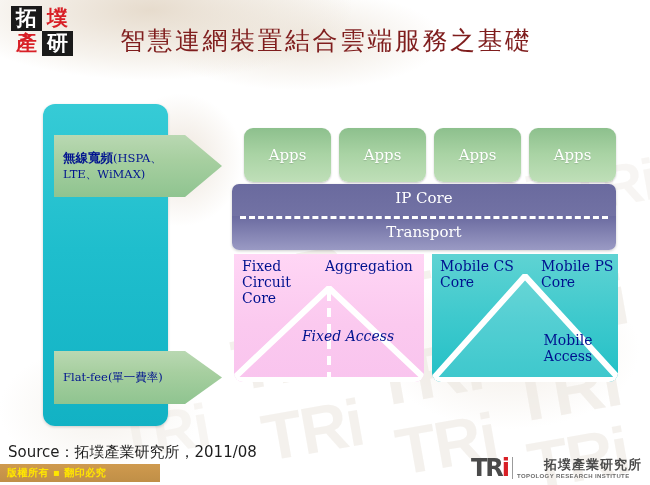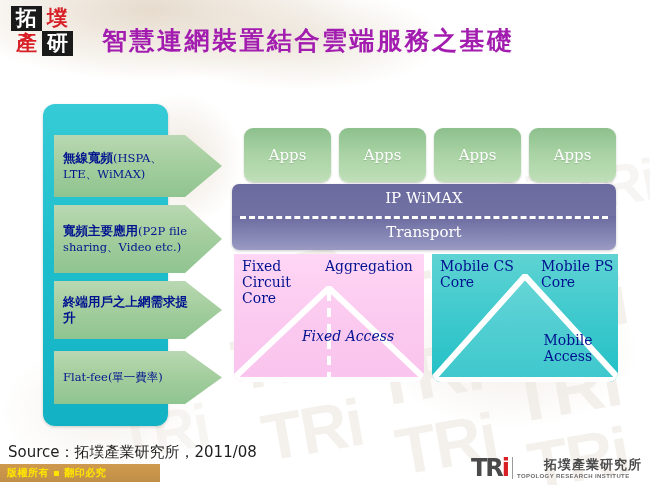--- a/index.html
+++ b/index.html
@@ -56,23 +56,23 @@
     display:flex;align-items:center;justify-content:center;
     font-family:"DejaVu Sans", sans-serif;
     font-weight:bold;font-size:21px;line-height:1;
   }
   #logo .c1{background:#1a1a1a;color:#ffffff;}
   #logo .c2{background:transparent;color:#d81f26;}
   #logo .c3{background:transparent;color:#d81f26;}
   #logo .c4{background:#1a1a1a;color:#ffffff;}
   
   #title{
-    position:absolute;left:102px;top:24px;width:470px;
-    font-family:"DejaVu Serif", serif;
-    font-size:25px;font-weight:700;color:#a21caf;
+    position:absolute;left:120px;top:24px;width:470px;
+    font-family:"DejaVu Serif", serif;
+    font-size:25px;font-weight:400;color:#7f1d1d;
     letter-spacing:2.5px;white-space:nowrap;
   }
   
   #trends-panel{
     position:absolute;left:43px;top:104px;width:125px;height:322px;
     border-radius:12px;
     background:linear-gradient(180deg,#36cbd6 0%,#1fbecd 45%,#12b2c4 100%);
     box-shadow:0 1px 3px rgba(0,0,0,.18);
   }
   #trends-header{
@@ -230,47 +230,37 @@
   <div id="title">智慧連網裝置結合雲端服務之基礎</div>
 
   <div id="trends-panel"></div>
 
   <div class="arrow" id="arrow-0">
     <div>
       <b>無線寬頻</b><span>(HSPA、LTE、WiMAX)</span>
     </div>
   </div>
 
-  <div class="arrow" id="arrow-1">
-    <div>
-      <b>寬頻主要應用</b><span>(P2P file sharing、Video etc.)</span>
-    </div>
-  </div>
-
-  <div class="arrow" id="arrow-2">
-    <div>
-      <b>終端用戶之上網需求提升</b><span></span>
-    </div>
-  </div>
+
 
   <div class="arrow" id="arrow-3">
     <div>
       <b></b><span>Flat-fee(單一費率)</span>
     </div>
   </div>
 
   <div id="apps-row">
     <div class="app-box">Apps</div>
     <div class="app-box">Apps</div>
     <div class="app-box">Apps</div>
     <div class="app-box">Apps</div>
   </div>
 
   <div id="core-band">
-    <div id="ip-core-label">IP WiMAX</div>
+    <div id="ip-core-label">IP Core</div>
     <div id="band-divider"></div>
     <div id="transport-label">Transport</div>
   </div>
 
   <div id="fixed-block">
     <svg class="tri" viewBox="0 0 198 96" preserveAspectRatio="none">
       <path d="M99 2 L196 94 L2 94 Z" fill="none" stroke="#ffffff" stroke-width="6"></path>
       <line x1="99" y1="-26" x2="99" y2="96" stroke="#ffffff" stroke-width="4" stroke-dasharray="9,7"></line>
     </svg>
   </div>

